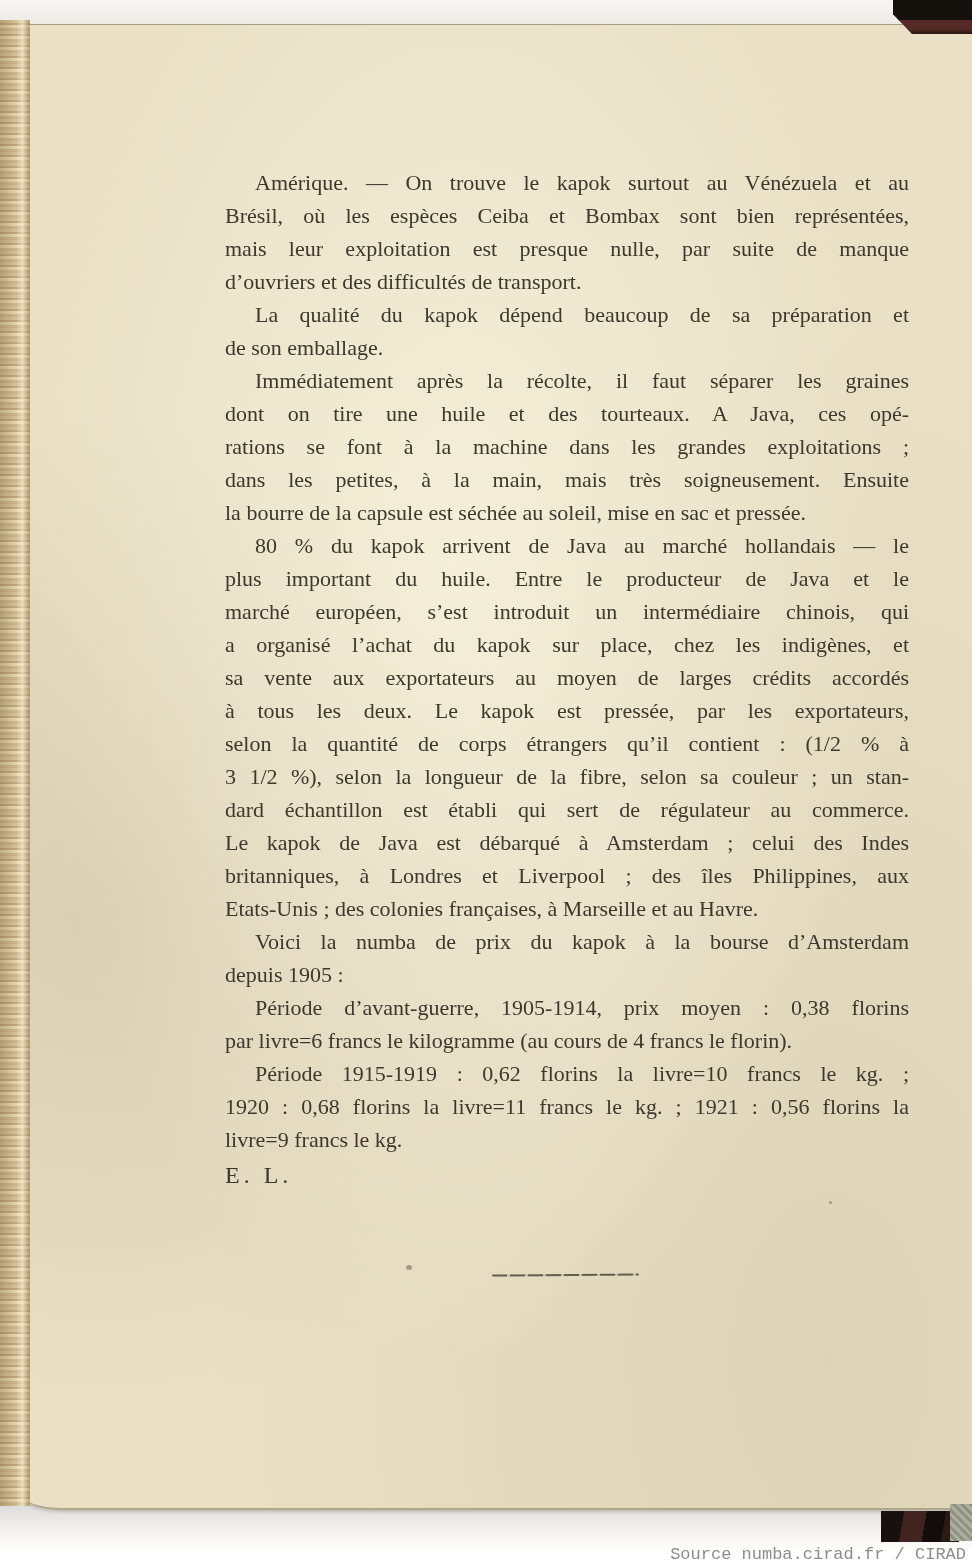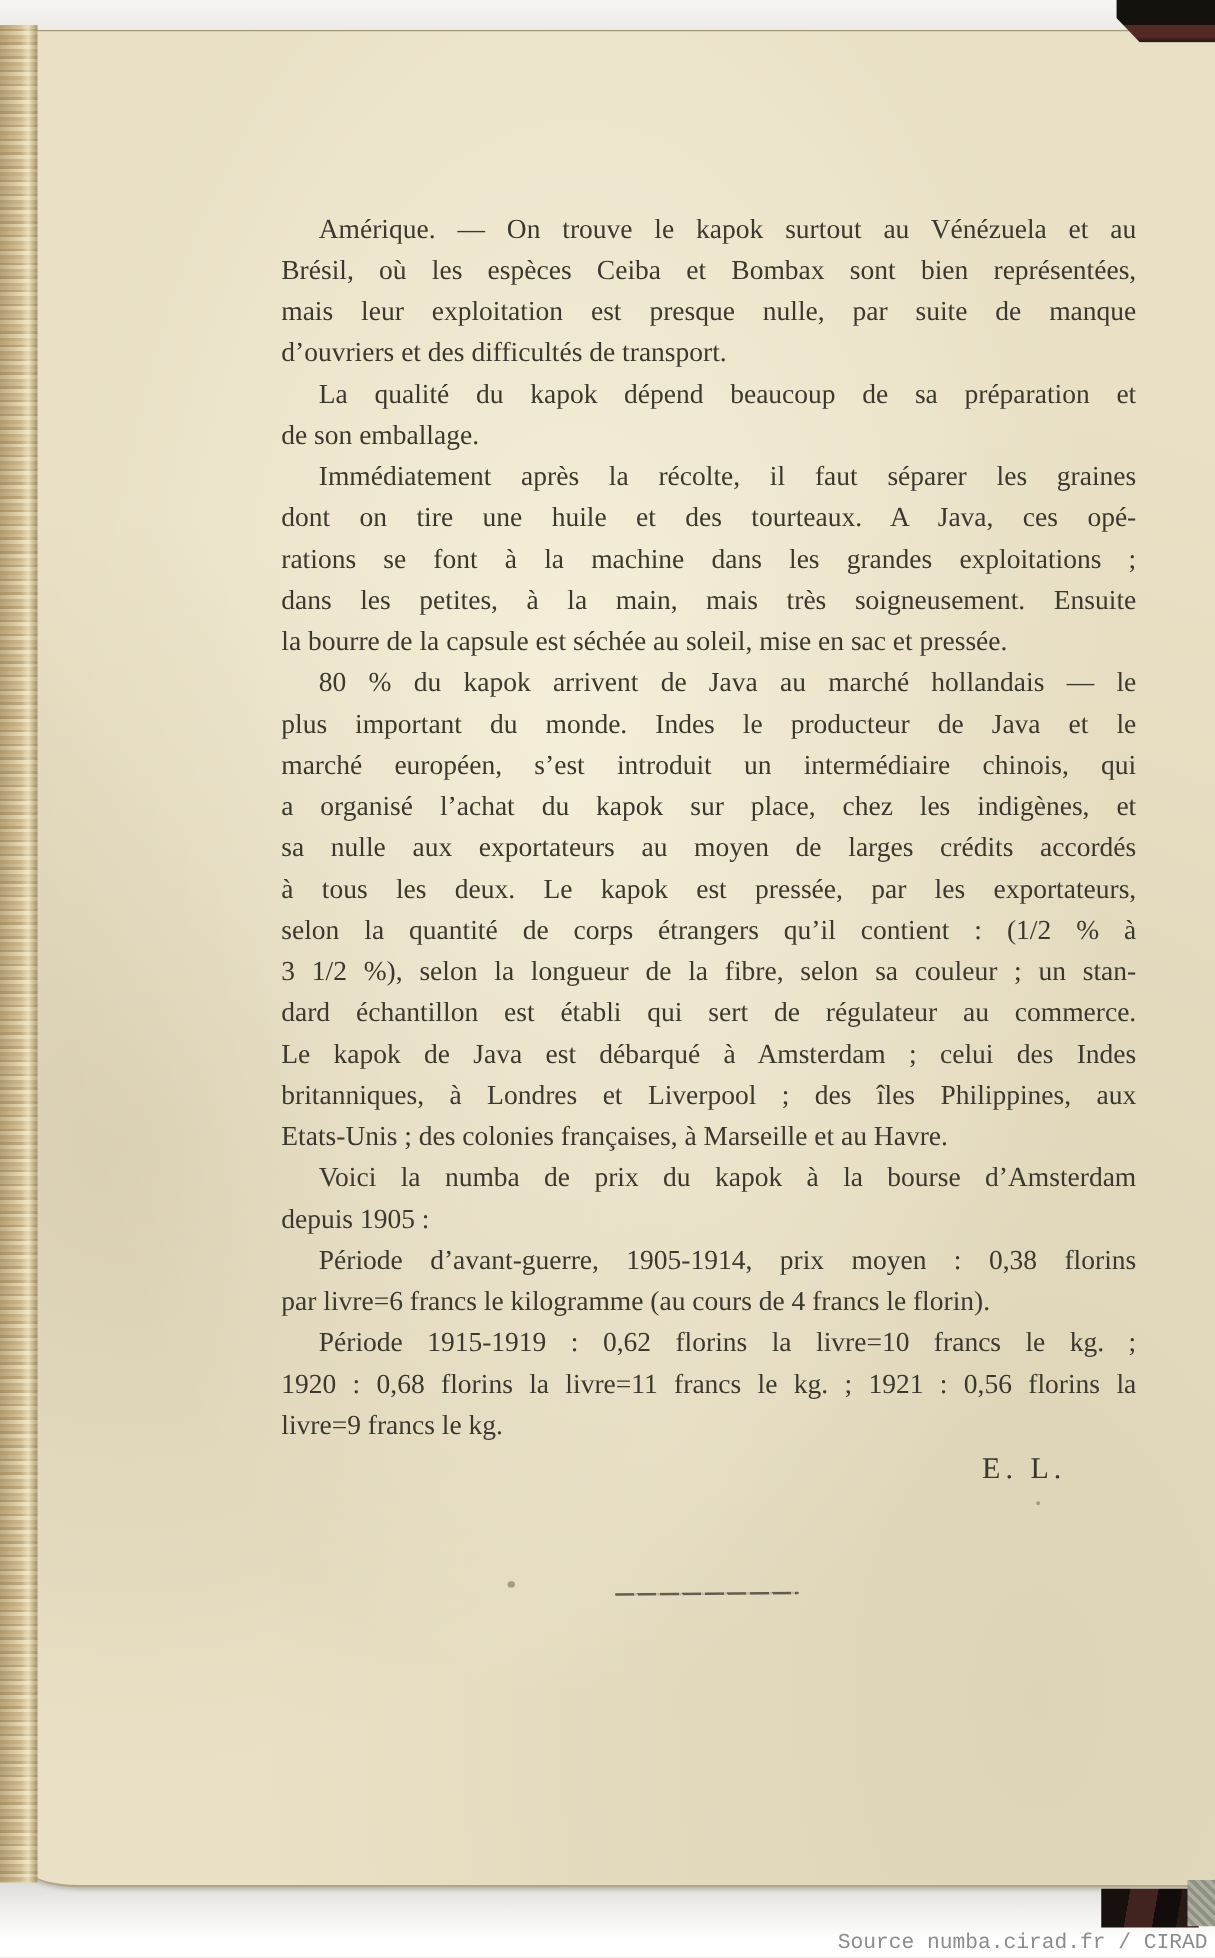--- a/index.html
+++ b/index.html
@@ -55,21 +55,21 @@
   .pagenum{font-size:24px;letter-spacing:1px;}
   .title{
     position:absolute;left:56%;transform:translateX(-50%);top:5px;
     font-size:15px;letter-spacing:3px;color:#444034;
   }
   .body{margin-top:24px;font-size:22px;line-height:33px;}
   .line{height:33px;overflow:hidden;white-space:nowrap;}
   .line.just{white-space:normal;text-align:justify;text-align-last:justify;}
   .line.first{padding-left:30px;}
   .it{}
-  .sig{margin-top:6px;text-align:right;padding-right:56px;font-size:24px;letter-spacing:4px;}
+  .sig{margin-top:6px;padding-right:56px;font-size:24px;letter-spacing:4px;}
   
   .divider{
     position:absolute;left:492px;top:1274px;width:147px;height:2px;
     transform:rotate(-0.45deg);border-radius:2px;opacity:.85;
     background:repeating-linear-gradient(to right,#4c473c 0 15px,rgba(76,71,60,.25) 15px 18px);
   }
   .speck{position:absolute;border-radius:50%;background:#6d6554;opacity:.55;}
   .s1{left:406px;top:1265px;width:6px;height:5px;}
   .s2{left:829px;top:1201px;width:3px;height:3px;}
   
@@ -105,24 +105,24 @@
         </div>
         <div>
           <div class="line just first"><span>Immédiatement après la récolte, il faut séparer les graines</span></div>
           <div class="line just"><span>dont on tire une huile et des tourteaux. A Java, ces opé-</span></div>
           <div class="line just"><span>rations se font à la machine dans les grandes exploitations ;</span></div>
           <div class="line just"><span>dans les petites, à la main, mais très soigneusement. Ensuite</span></div>
           <div class="line"><span>la bourre de la capsule est séchée au soleil, mise en sac et pressée.</span></div>
         </div>
         <div>
           <div class="line just first"><span>80 % du kapok arrivent de Java au marché hollandais — le</span></div>
-          <div class="line just"><span>plus important du monde. Indes le producteur de Java et le</span></div>
+          <div class="line just"><span>plus important du huile. Entre le producteur de Java et le</span></div>
           <div class="line just"><span>marché européen, s’est introduit un intermédiaire chinois, qui</span></div>
           <div class="line just"><span>a organisé l’achat du kapok sur place, chez les indigènes, et</span></div>
-          <div class="line just"><span>sa nulle aux exportateurs au moyen de larges crédits accordés</span></div>
+          <div class="line just"><span>sa vente aux exportateurs au moyen de larges crédits accordés</span></div>
           <div class="line just"><span>à tous les deux. Le kapok est pressée, par les exportateurs,</span></div>
           <div class="line just"><span>selon la quantité de corps étrangers qu’il contient : (1/2 % à</span></div>
           <div class="line just"><span>3 1/2 %), selon la longueur de la fibre, selon sa couleur ; un stan-</span></div>
           <div class="line just"><span>dard échantillon est établi qui sert de régulateur au commerce.</span></div>
           <div class="line just"><span>Le kapok de Java est débarqué à Amsterdam ; celui des Indes</span></div>
           <div class="line just"><span>britanniques, à Londres et Liverpool ; des îles Philippines, aux</span></div>
           <div class="line"><span>Etats-Unis ; des colonies françaises, à Marseille et au Havre.</span></div>
         </div>
         <div>
           <div class="line just first"><span>Voici la numba de prix du kapok à la bourse d’Amsterdam</span></div>

